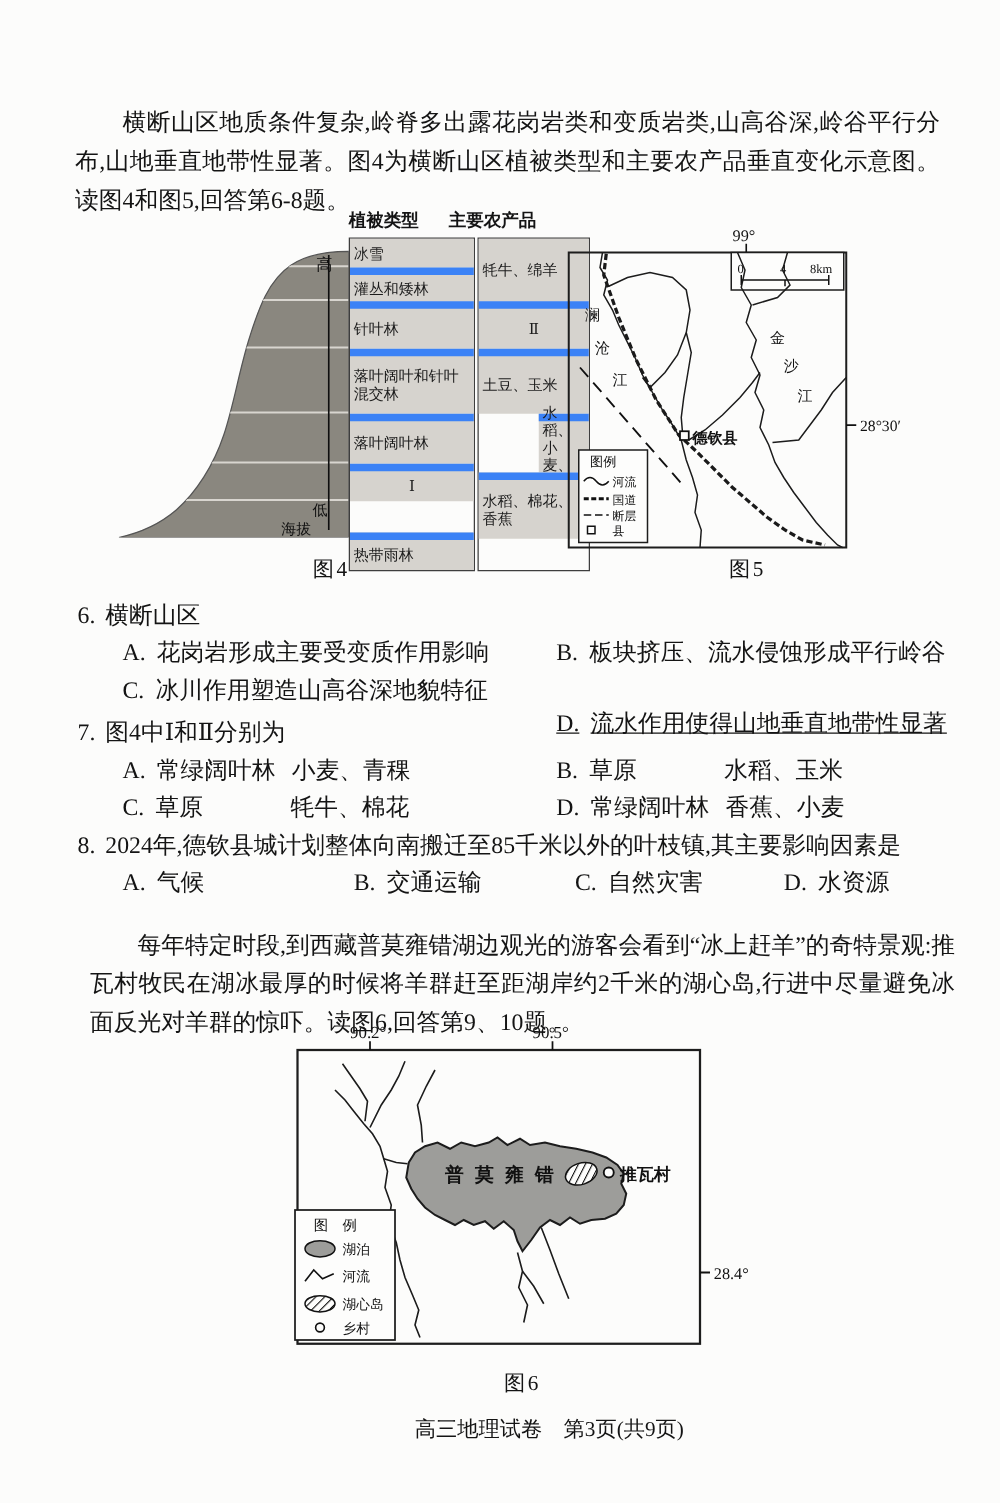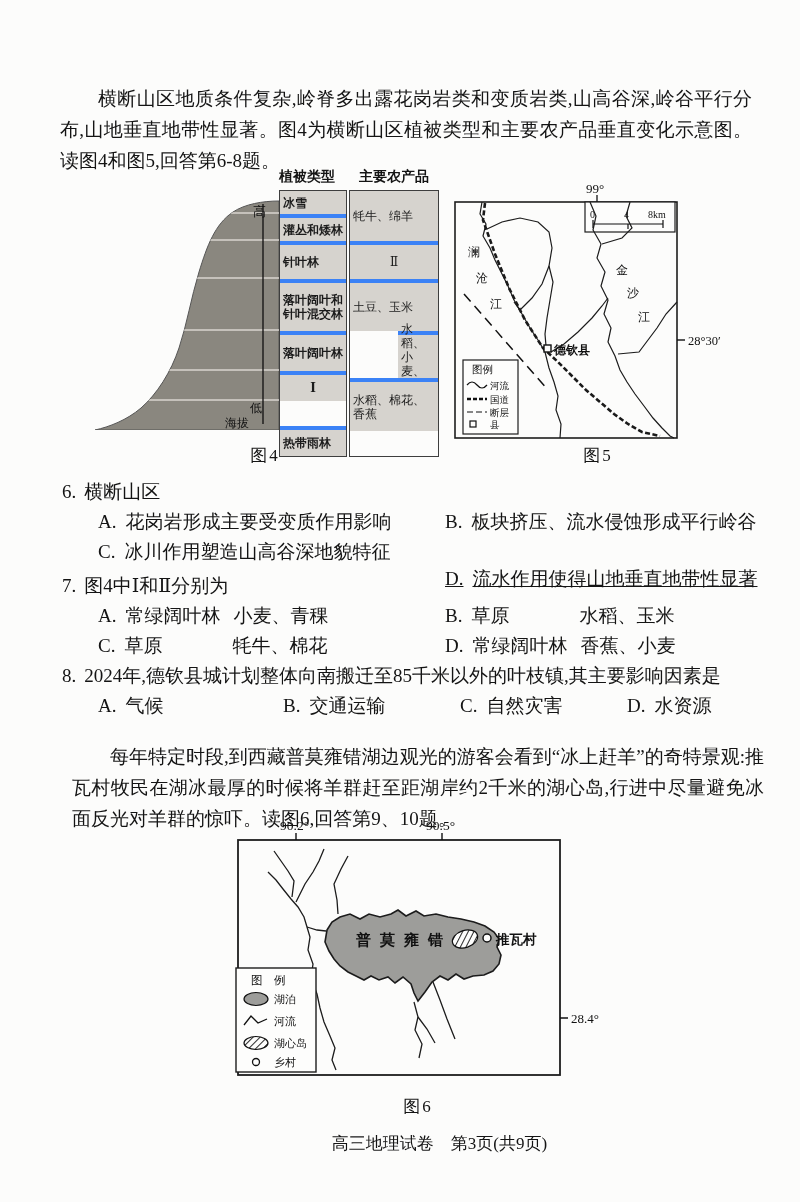--- a/index.html
+++ b/index.html
@@ -15,26 +15,26 @@
   .q-num{display:inline-block;margin-right:8px;}
   .opt{font-size:19px;white-space:nowrap;}
   .opt .optlabel{margin-right:9px;}
   .opt .p1{display:inline-block;width:108px;}
   .caption{font-size:17px;letter-spacing:2px;}
   
   .fig4{left:95px;top:168px;width:354px;height:300px;}
   .fig4-h{top:0;font-size:14px;font-weight:bold;text-align:left;white-space:nowrap;}
   .fig4-body{top:22px;left:0;display:flex;}
   .fcol{display:flex;flex-direction:column;box-sizing:border-box;border:1px solid #3e3e3e;}
-  .vegcol{width:68px;font-weight:bold;}
+  .vegcol{width:101px;}
   .prodcol{width:90px;margin-left:2px;}
   .fcell{
     box-sizing:border-box;flex:none;display:flex;align-items:center;
     padding:1px 3px;font-size:12px;line-height:14px;color:#1b1b1b;
-    background:#d6d3ce;border-top:4px solid #3b82f6;
+    background:#d6d3ce;border-top:6px solid #3b82f6;
   }
   .fcell:first-child{border-top:none;}
   .fcell.center{justify-content:center;}
   .fig4-cap{left:140px;top:276px;width:60px;text-align:center;}
   
   .fig5{left:450px;top:182px;width:345px;height:300px;}
   .fig5-cap{left:118px;top:262px;width:60px;text-align:center;}
   .fig6{left:228px;top:814px;width:395px;height:310px;}
   .fig6-cap{left:160px;top:281px;width:60px;text-align:center;}
   svg text{font-family:"Liberation Serif","DejaVu Serif",serif;fill:#111;}

